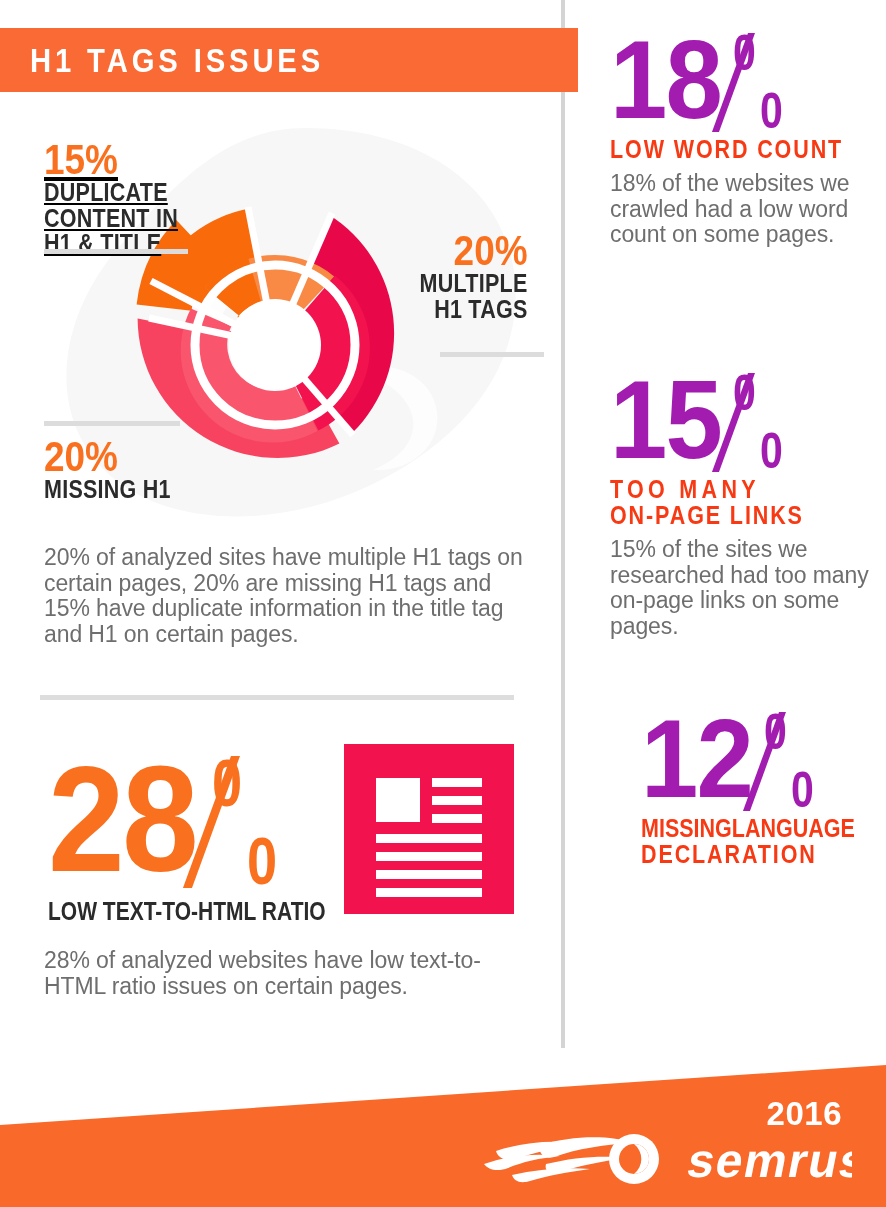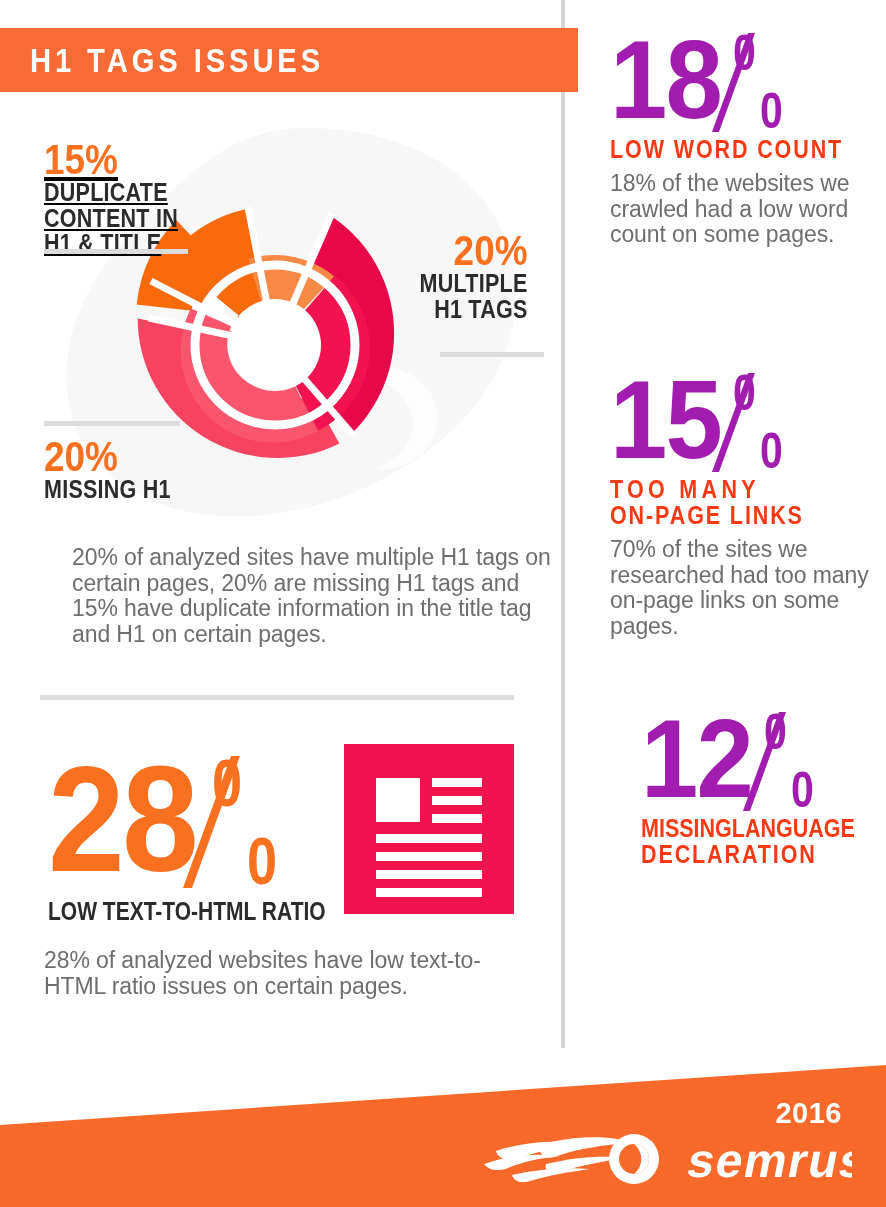--- a/index.html
+++ b/index.html
@@ -66,21 +66,21 @@
   #callout-duplicate { position:absolute; left:44px; top:140px;text-decoration:underline; }
   #rule-duplicate { position:absolute; left:44px; top:249px; width:144px; }
 
   #callout-multiple { position:absolute; right:358px; top:231px; text-align:right; }
   #rule-multiple { position:absolute; left:440px; top:352px; width:104px; }
 
   #rule-missing { position:absolute; left:44px; top:421px; width:136px; }
   #callout-missing { position:absolute; left:44px; top:437px; }
 
   
-  #para-h1 { position:absolute; left:44px; top:545px; width:494px;margin-left:28px; }
+  #para-h1 { position:absolute; left:44px; top:545px; width:494px; }
 
   
   #h-rule { position:absolute; left:40px; top:695px; width:474px; height:5px; background:#dddddd; }
 
   
   #stat-ratio-num {
     position:absolute; left:48px; top:744px;
     color:#F9701F; line-height:1; white-space:nowrap;
   }
   .big-pct { display:inline-block; white-space:nowrap; }
@@ -153,21 +153,21 @@
   #stat-lang { top:703px;margin-left:31px; }
 
   .sp-wide { letter-spacing:5px; }
   .sp-mid  { letter-spacing:2.2px; }
   .sp-tight{ letter-spacing:0px; }
 
   
   #footer { position:absolute; left:0; bottom:0; width:886px; height:160px; }
   #footer-year {
     position:absolute; right:44px; bottom:78px;
-    color:#ffffff; font-size:29px; line-height:31px; letter-spacing:0.5px;
+    color:#ffffff; font-size:33px; line-height:31px; letter-spacing:0.5px;
     font-family:"Liberation Sans", sans-serif; font-weight:bold;text-align:right;
   }
   #footer-logo { position:absolute; right:34px; bottom:20px; width:370px; height:56px; }
 </style>
 </head>
 <body>
 
 <svg id="watermark" viewBox="0 0 470 420">
   <path d="M250 8 C370 8 452 70 460 160 C468 252 400 330 300 372 C205 412 92 404 40 340 C-8 280 6 190 70 120 C125 58 175 8 250 8 Z" fill="#f7f7f7"></path>
   <path d="M150 170 C165 140 200 128 226 140 C200 150 182 165 172 186 C160 210 150 210 146 196 Z" fill="#fdfdfd"></path>
@@ -307,21 +307,21 @@
   <div class="lbl cond sp-mid">LOW WORD COUNT</div>
   <p class="desc body-copy">18% of the websites we crawled had a low word count on some pages.</p>
 </div>
 
 <div class="rstat" id="stat-links">
   <div class="num">
     <span class="digits">15</span><span class="pctmark"><span class="o-top">0</span><span class="slash"></span><span class="o-bot">0</span></span>
   </div>
   <div class="lbl cond sp-wide">TOO MANY</div>
   <div class="lbl cond sp-mid">ON-PAGE LINKS</div>
-  <p class="desc body-copy">70% of the sites we researched had too many on-page links on some pages.</p>
+  <p class="desc body-copy">15% of the sites we researched had too many on-page links on some pages.</p>
 </div>
 
 <div class="rstat" id="stat-lang">
   <div class="num">
     <span class="digits">12</span><span class="pctmark"><span class="o-top">0</span><span class="slash"></span><span class="o-bot">0</span></span>
   </div>
   <div class="lbl cond sp-tight">MISSINGLANGUAGE</div>
   <div class="lbl cond sp-mid">DECLARATION</div>
 </div>
 

